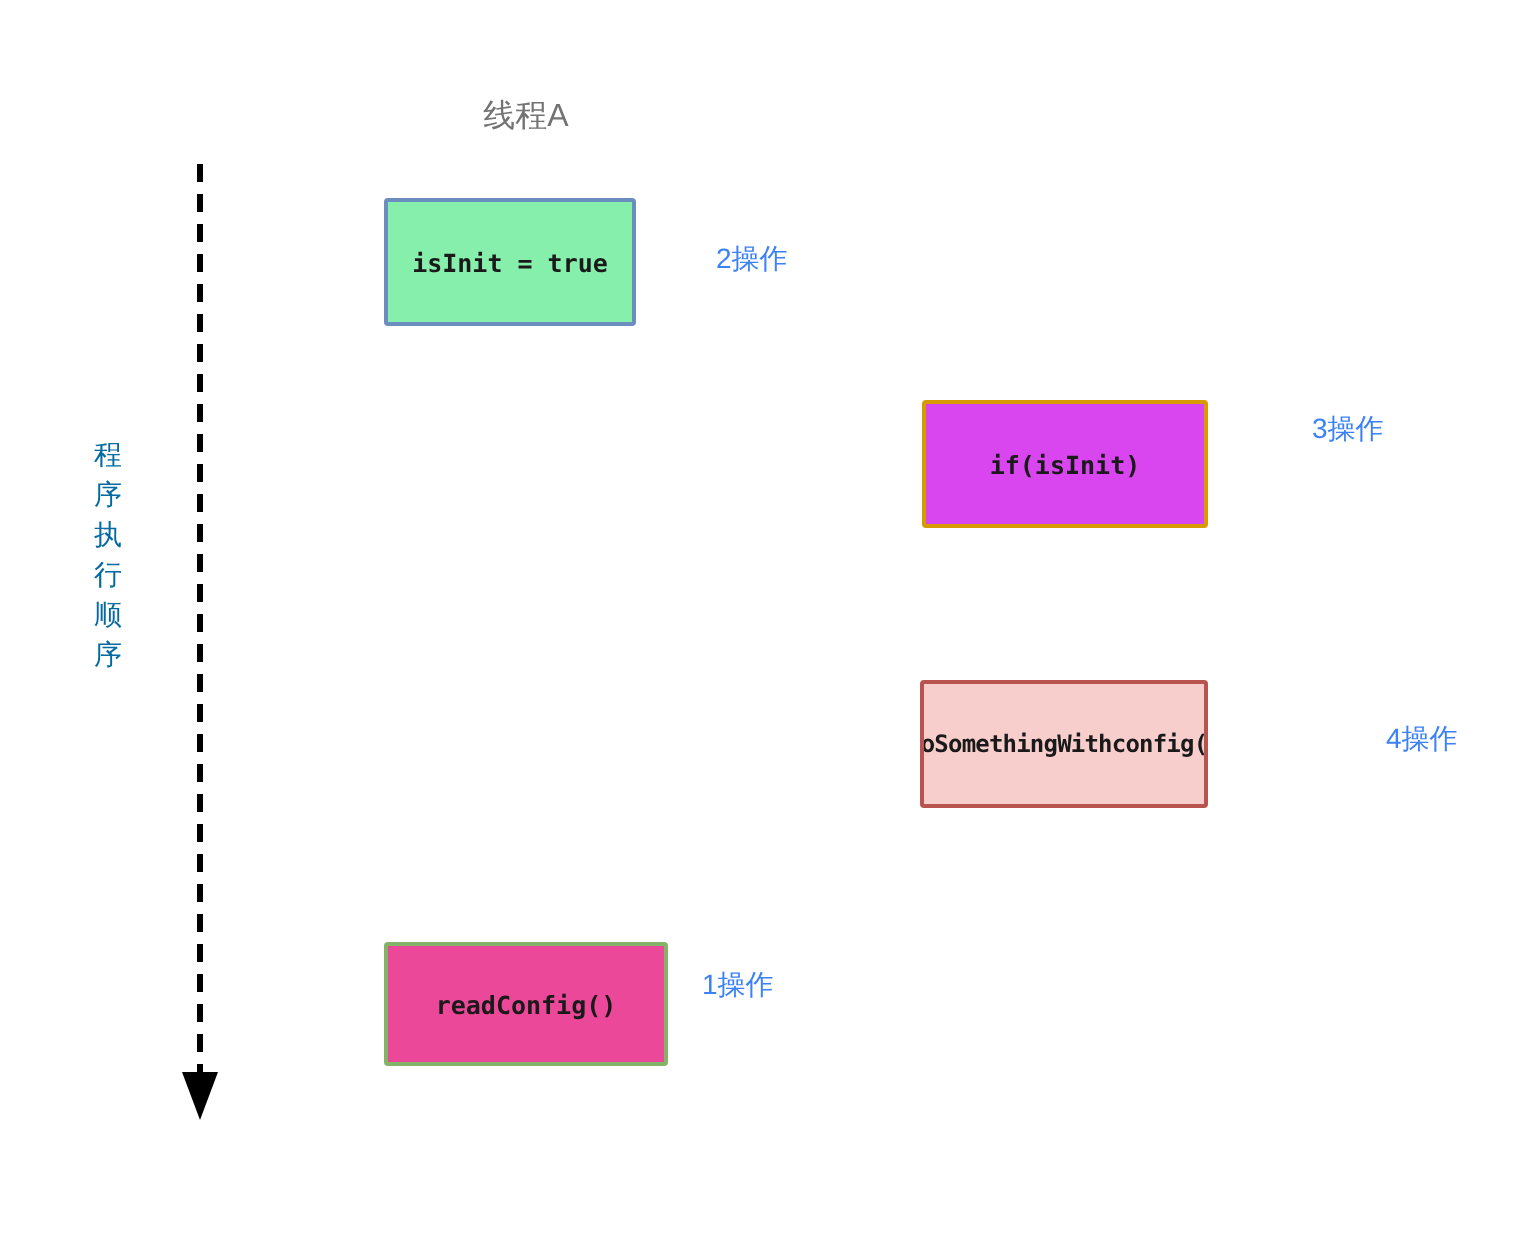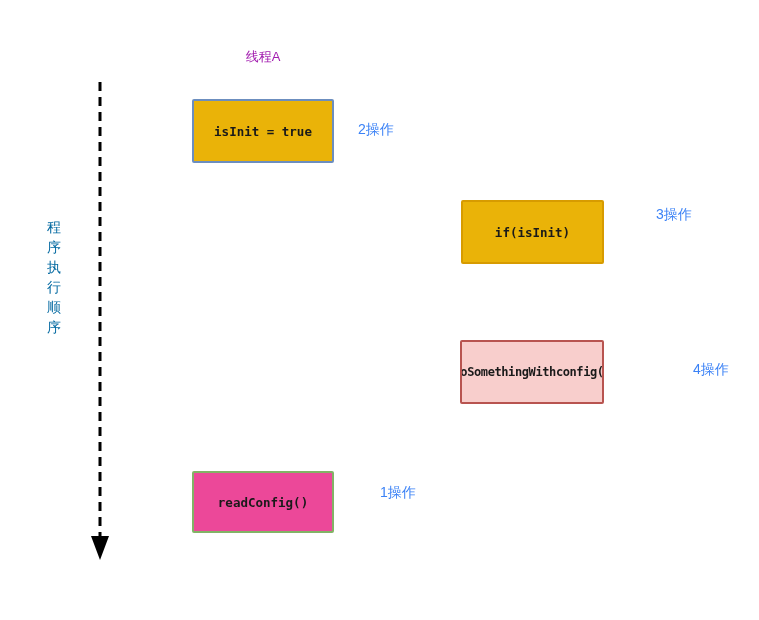--- a/index.html
+++ b/index.html
@@ -20,22 +20,22 @@
     position: absolute;
     left: 0;
     top: 0;
     width: 759px;
     height: 620px;
   }
 
   .lane-header {
     position: absolute;
     font-family: "Liberation Sans", sans-serif;
-    font-size: 13px;
-    color: #a21caf;
+    font-size: 16px;
+    color: #737373;
     white-space: nowrap;
     text-align: center;
   }
 
   .node {
     position: absolute;
     box-sizing: border-box;
     border-width: 2px;
     border-style: solid;
     border-radius: 2px;
@@ -88,25 +88,25 @@
   <svg class="axis-arrow" width="40" height="500" style="left:80px; top:78px;" viewBox="0 0 40 500">
     <line x1="20" y1="4" x2="20" y2="462" stroke="#000000" stroke-width="3" stroke-dasharray="9 6"></line>
     <polygon points="20,482 11,458 29,458" fill="#000000"></polygon>
   </svg>
 
   <div class="axis-label" style="left:44px; top:217px;">程序执行顺序</div>
 
   <div class="lane-header" style="left:213px; top:48px; width:100px;">线程A</div>
 
 
-  <div class="node" style="left:192px; top:99px; width:142px; height:64px; background:#eab308; border-color:#6c8ebf;">isInit = true</div>
+  <div class="node" style="left:192px; top:99px; width:126px; height:64px; background:#86efac; border-color:#6c8ebf;">isInit = true</div>
   <div class="op-label" style="left:358px; top:121px;">2操作</div>
 
-  <div class="node" style="left:461px; top:200px; width:143px; height:64px; background:#eab308; border-color:#d79b00;">if(isInit)</div>
+  <div class="node" style="left:461px; top:200px; width:143px; height:64px; background:#d946ef; border-color:#d79b00;">if(isInit)</div>
   <div class="op-label" style="left:656px; top:206px;text-align:right;">3操作</div>
 
   <div class="node narrow-text" style="left:460px; top:340px; width:144px; height:64px; background:#f8cecc; border-color:#b85450;">doSomethingWithconfig()</div>
   <div class="op-label" style="left:693px; top:361px;">4操作</div>
 
   <div class="node" style="left:192px; top:471px; width:142px; height:62px; background:#ec4899; border-color:#82b366;">readConfig()</div>
-  <div class="op-label" style="left:351px; top:484px;margin-left:29px;">1操作</div>
+  <div class="op-label" style="left:351px; top:484px;">1操作</div>
 
 </div>
 
 </body></html>

